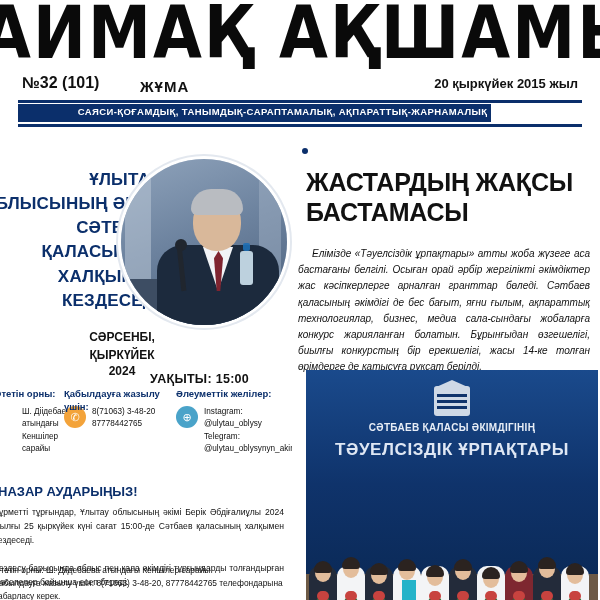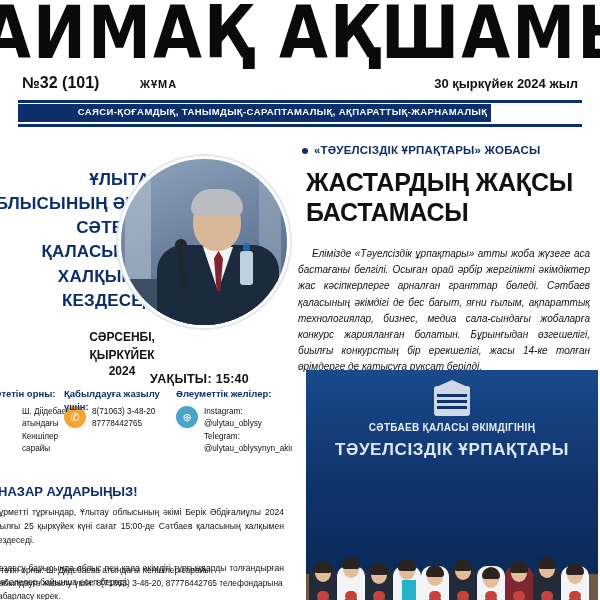--- a/index.html
+++ b/index.html
@@ -30,21 +30,21 @@
 
   .issue-row{
     position:absolute;left:0;top:72px;width:600px;height:26px;
   }
   .issue-no{
     position:absolute;left:22px;top:2px;
     font-weight:bold;font-size:16px;color:#111;
   }
   .issue-day{
     position:absolute;left:140px;top:6px;
-    font-weight:bold;font-size:11px;letter-spacing:1px;color:#111;
+    font-weight:bold;font-size:15px;letter-spacing:1px;color:#111;
   }
   .issue-date{
     position:absolute;right:22px;top:4px;
     font-weight:bold;font-size:13px;color:#111;
   }
 
   .rule-top{position:absolute;left:18px;top:100px;width:564px;height:3px;background:#0b2f6b;}
   .banner{
     position:absolute;left:18px;top:104px;width:473px;height:18px;
     background:#0b2f6b;
@@ -239,21 +239,21 @@
 
 <div class="page">
 
   <div class="masthead">
     <div class="masthead-title">АЙМАҚ АҚШАМЫ</div>
   </div>
 
   <div class="issue-row">
     <span class="issue-no">№32 (101)</span>
     <span class="issue-day">ЖҰМА</span>
-    <span class="issue-date">30 қыркүйек 2024 жыл</span>
+    <span class="issue-date">20 қыркүйек 2015 жыл</span>
   </div>
 
   <div class="rule-top"></div>
   <div class="banner">
     <div class="banner-text">САЯСИ-ҚОҒАМДЫҚ, ТАНЫМДЫҚ-САРАПТАМАЛЫҚ, АҚПАРАТТЫҚ-ЖАРНАМАЛЫҚ ГАЗЕТ</div>
   </div>
   <div class="rule-bot"></div>
 
   <div class="left-col">
 
@@ -272,21 +272,21 @@
         <div class="pc-hair"></div>
         <div class="pc-micball"></div>
         <div class="pc-mic"></div>
         <div class="pc-bottle"></div>
       </div>
     </div>
 
     <div class="date-block">
       <div class="day-name">СӘРСЕНБІ, ҚЫРКҮЙЕК</div>
       <div class="day-name" style="top:46px;">2024</div>
-      <div class="time-label">УАҚЫТЫ: 15:40</div>
+      <div class="time-label">УАҚЫТЫ: 15:00</div>
     </div>
 
     <div class="info-strip">
       <div class="info-col ic1">
         <div class="ic-head">Өтетін орны:</div>
         <div class="ic-body">Ш. Діідебаева атындағы Кеншілер сарайы</div>
       </div>
       <div class="info-col ic2">
         <div class="ic-bubble">✆</div>
         <div class="ic-head">Қабылдауға жазылу үшін:</div>
@@ -308,21 +308,21 @@
       <div class="lt-para">Құрметті тұрғындар, Ұлытау облысының әкімі Берік Әбдіғалиұлы 2024 жылғы 25 қыркүйек күні сағат 15:00-де Сәтбаев қаласының халқымен кездеседі.</div>
       <div class="lt-para2">Кездесу барысында облыс пен қала әкімдігі тұрғындарды толғандырған мәселелер бойынша есеп береді.</div>
     </div>
 
     <div class="left-caption" style="white-space:pre-line;">Өтетін орны: Ш. Діідебаева атындағы Кеншілер сарайы
 Қабылдауға жазылу үшін: 8(71063) 3-48-20, 87778442765 телефондарына хабарласу керек.</div>
   </div>
 
   <div class="right-col">
     <div class="rc-kicker">
-      <span class="rc-dot"></span><span>«ТӘУЕЛСІЗДІК ҰРПАҚТАРЫ» ЖОБАСЫ</span>
+      <span class="rc-dot"></span>
     </div>
 
     <div class="rc-title">ЖАСТАРДЫҢ ЖАҚСЫ БАСТАМАСЫ</div>
 
     <div class="rc-body">
       <p>Елімізде «Тәуелсіздік ұрпақтары» атты жоба жүзеге аса бастағаны белгілі. Осыған орай әрбір жергілікті әкімдіктер жас кәсіпкерлерге арналған гранттар бөледі. Сәтбаев қаласының әкімдігі де бес бағыт, яғни ғылым, ақпараттық технологиялар, бизнес, медиа сала-сындағы жобаларға конкурс жарияланған болатын. Бұрынғыдан өзгешелігі, биылғы конкурстың бір ерекшелігі, жасы 14-ке толған өрімдерге де қатысуға рұқсат берілді.</p>
     </div>
 
     <div class="rc-photo">
       <div class="rp-banner"></div>

